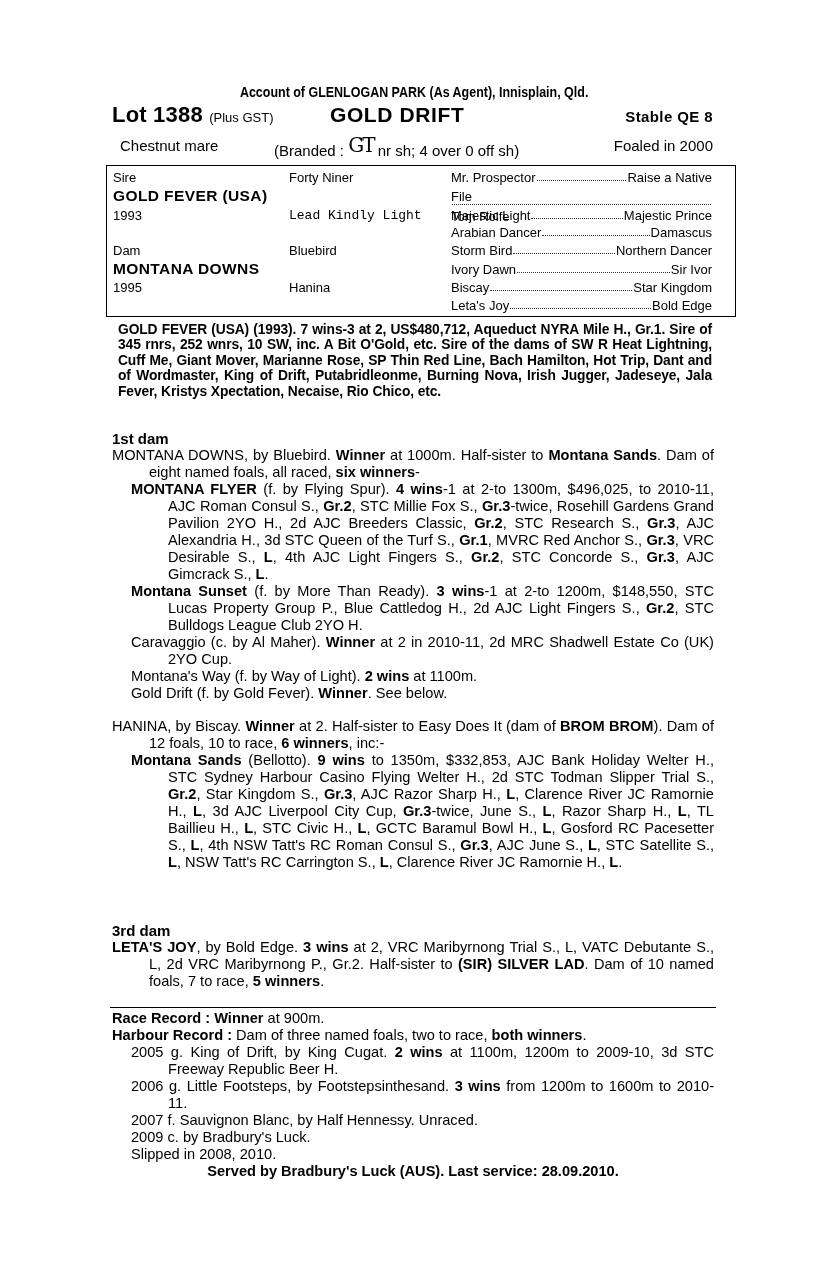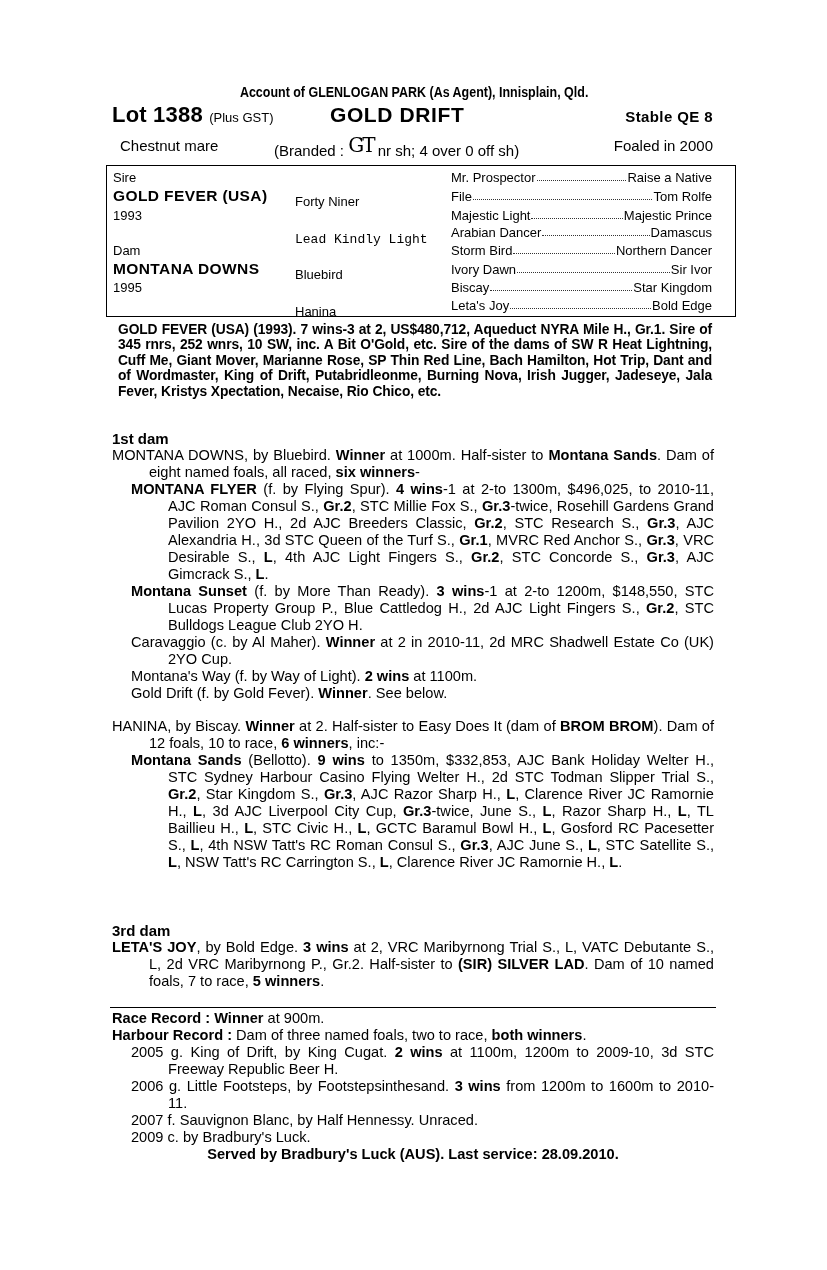--- a/index.html
+++ b/index.html
@@ -15,21 +15,21 @@
     .stable { right: 114px; top: 108px; font-weight: bold; font-size: 15px; letter-spacing: 0.4px; }
     .row3 { top: 137px; font-size: 15px; }
     .colour { left: 112px; margin-left: 8px; }
     .brand { left: 274px; }
     .brand .glyph { font-family: "DejaVu Serif", serif; font-size: 20px; position: relative; top: -4px; letter-spacing: -2px; }
     .foaled { right: 114px; }
 
     .ped { left: 106px; top: 165px; width: 612px; height: 150px; border: 1.5px solid #000; padding-left: 16px; }
     .ped .cell { position: absolute; font-size: 13px; white-space: nowrap; }
     .ped .big { font-weight: bold; font-size: 15.5px; letter-spacing: 0.4px; }
-    .ped .gp { left: 188px; margin-top: 24px; }
+    .ped .gp { left: 182px; }
     .ped .ggp { left: 344px; width: 261px; display: flex; justify-content: space-between; }
     .ped .ggp .dots { flex: 1; border-bottom: 1.5px dotted #333; margin: 0 1px 4px 1px; }
 
     .sirepara { left: 118px; top: 322px; width: 594px; font-weight: bold; font-size: 13.8px; line-height: 15.4px;
                 text-align: justify; letter-spacing: -0.1px; }
 
     .sect { left: 112px; width: 602px; font-size: 14.6px; line-height: 17px; text-align: justify; }
     .sect h3 { margin: 0; font-size: 15px; font-weight: bold; line-height: 17px; }
     .sect p { margin: 0; }
     .hang { padding-left: 37px; text-indent: -37px; }
@@ -66,21 +66,21 @@
   <div class="cell big" style="left:6px;top:94px;">MONTANA DOWNS</div>
   <div class="cell" style="left:6px;top:114px;">1995</div>
   <div class="cell gp" style="top:77px;">Bluebird</div>
   <div class="cell gp" style="top:114px;">Hanina</div>
 
   <div class="cell ggp" style="top:4px;">
       <span>Mr. Prospector</span>
       <span class="dots"></span>
       <span>Raise a Native</span>
     </div>
-  <div class="cell ggp" style="top:23px;">
+  <div class="cell ggp" style="top:23px;flex-direction:column;">
       <span>File</span>
       <span class="dots"></span>
       <span>Tom Rolfe</span>
     </div>
   <div class="cell ggp" style="top:42px;">
       <span>Majestic Light</span>
       <span class="dots"></span>
       <span>Majestic Prince</span>
     </div>
   <div class="cell ggp" style="top:59px;">
@@ -134,14 +134,15 @@
 
 <div class="abs rule"></div>
 
 <div class="abs sect" style="top:1010px;">
   <p><span class="b">Race Record : Winner</span><span> at 900m.</span></p>
   <p><span class="b">Harbour Record :</span><span> Dam of three named foals, two to race, </span><span class="b">both winners</span><span>.</span></p>
   <p class="ind1"><span>2005 g. King of Drift, by King Cugat. </span><span class="b">2 wins</span><span> at 1100m, 1200m to 2009-10, 3d STC Freeway Republic Beer H.</span></p>
   <p class="ind1"><span>2006 g. Little Footsteps, by Footstepsinthesand. </span><span class="b">3 wins</span><span> from 1200m to 1600m to 2010-11.</span></p>
   <p class="ind1"><span>2007 f. Sauvignon Blanc, by Half Hennessy. Unraced.</span></p>
   <p class="ind1"><span>2009 c. by Bradbury's Luck.</span></p>
+  <p class="ind1"><span>Slipped in 2008, 2010.</span></p>
   <p class="served">Served by Bradbury's Luck (AUS). Last service: 28.09.2010.</p>
 </div>
 
 </body></html>

